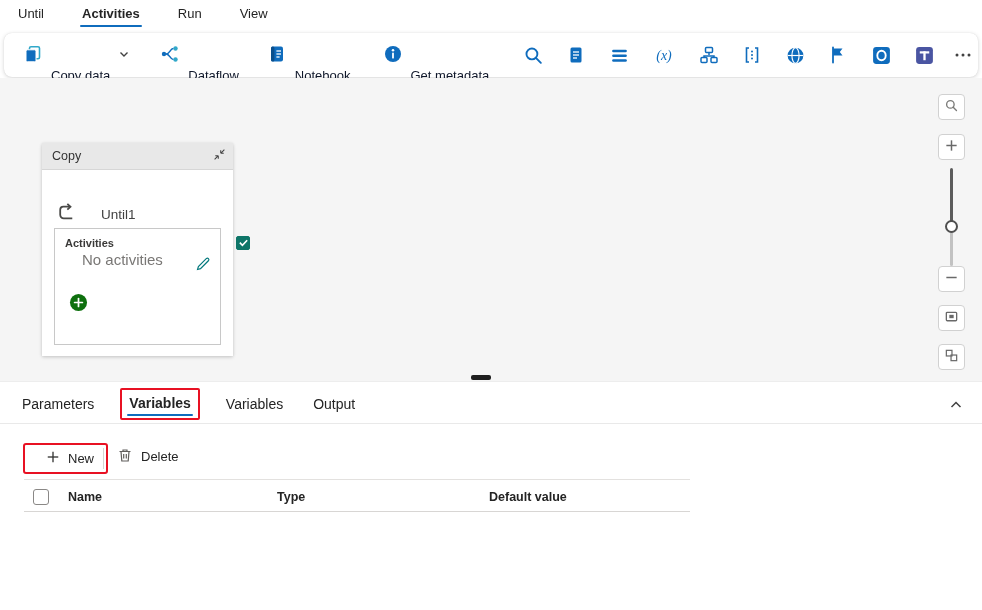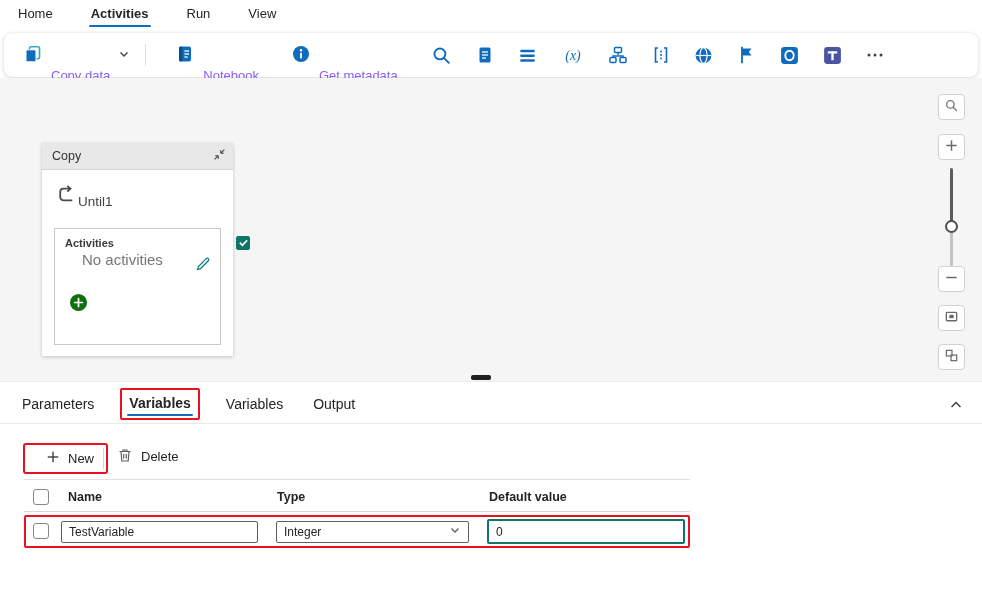--- a/index.html
+++ b/index.html
@@ -10,32 +10,32 @@
   
   .menubar { position: absolute; top: 0; left: 0; right: 0; height: 30px; display: flex; align-items: center; padding-left: 16px; gap: 34px; background: #fff; }
   .menu-item { font-size: 13px; color: #242424; cursor: pointer; position: relative; padding: 3px 2px 6px; }
   .menu-item.active { font-weight: 700; }
   .menu-item.active::after { content: ""; position: absolute; left: 0; right: 0; bottom: 0; height: 2.5px; background: #0f6cbd; border-radius: 2px; }
 
   
   .toolbar { position: absolute; top: 33px; left: 4px; width: 974px; height: 44px; background: #fff; border-radius: 8px;
              box-shadow: 0 1px 4px rgba(0,0,0,.16), 0 0 1px rgba(0,0,0,.12); display: flex; align-items: center; padding: 0 10px 0 12px; }
   .tb-group { display: flex; align-items: center; gap: 8px; padding: 5px 7px; border-radius: 4px; cursor: pointer; background: transparent; border: none; }
-  .tb-label { font-size: 13px; color: #8b5cf6; white-space: nowrap; font-family: "Liberation Sans", sans-serif; margin-top: 40px; }
+  .tb-label { font-size: 13px; color: #0f172a; white-space: nowrap; font-family: "Liberation Sans", sans-serif; margin-top: 40px; }
   .tb-divider { width: 1px; height: 22px; background: #e1dfdd; margin: 0 8px; }
   .tb-icons { display: flex; align-items: center; gap: 17px; margin-left: 24px; }
   .icon-btn { width: 26px; height: 26px; display: flex; align-items: center; justify-content: center; cursor: pointer; border: none; background: transparent; padding: 0; border-radius: 4px; }
   .more-btn { margin-left: 16px; }
 
   
   .canvas { position: absolute; top: 78px; left: 0; width: 982px; height: 303px; background: #f5f5f5; }
   .until-card { position: absolute; left: 42px; top: 65px; width: 191px; height: 213px; background: #fff;
                 box-shadow: 0 1.6px 3.6px rgba(0,0,0,.14), 0 0 3px rgba(0,0,0,.10); }
   .card-header { height: 27px; background: #e8e8e8; border-bottom: 1px solid #d6d6d6; display: flex; align-items: center; justify-content: space-between; padding: 0 7px 0 10px; font-size: 12.5px; color: #333; }
-  .card-title-row { display: flex; align-items: flex-end; gap: 1px; padding: 14px 4px 12px 14px; }
+  .card-title-row { display: flex; align-items: center; gap: 24px; padding: 14px 4px 12px 14px; margin-top: 18px; }
   .card-title { font-size: 13.5px; color: #424242; }
   .activities-box { position: absolute; left: 12px; top: 85px; width: 167px; height: 117px; border: 1px solid #c8c8c8; background: #fff; padding: 8px 10px; }
   .activities-label { font-size: 11px; font-weight: 700; color: #3b3a39; }
   .activities-empty { font-size: 15px; color: #797775; margin-top: 2px; margin-left: 17px; }
   .pencil-wrap { position: absolute; right: 8px; top: 26px; cursor: pointer; background: none; border: none; padding: 0; }
   .add-activity { position: absolute; left: 14px; top: 64px; cursor: pointer; background: none; border: none; padding: 0; }
 
   .deactivate-checkbox { position: absolute; left: 236px; top: 158px; width: 14px; height: 14px; background: #0e7568; border: 1px solid #0e7568; border-radius: 2px; display: flex; align-items: center; justify-content: center; cursor: pointer; }
 
   
@@ -76,38 +76,47 @@
   .cell-input.name { left: 35px; width: 197px; }
   .cell-select { position: absolute; left: 250px; top: 3.5px; width: 193px; height: 22px; border: 1px solid #605e5c; border-radius: 2px; background: #fff; display: flex; align-items: center; justify-content: space-between; padding: 0 7px; font-size: 12px; color: #242424; cursor: pointer; }
   .cell-input.default { left: 461px; top: 2px; width: 198px; height: 25px; border: 2px solid #0e7568; }
 </style>
 </head>
 <body>
 
 <div class="screen">
 
   <nav class="menubar">
-    <div class="menu-item">Home</div>
+    <div class="menu-item">Until</div>
     <div class="menu-item active">Activities</div>
     <div class="menu-item">Run</div>
     <div class="menu-item">View</div>
   </nav>
 
   <div class="toolbar">
     <button class="tb-group">
       <span><svg width="20" height="20" viewBox="0 0 20 20">
             <rect x="6.5" y="2.8" width="10" height="12" rx="1.5" fill="none" stroke="#31a8c9" stroke-width="1.6"></rect>
             <rect x="3" y="5.8" width="10" height="12" rx="1.5" fill="#0f6cbd" stroke="#fff" stroke-width="1"></rect>
           </svg></span>
       <span class="tb-label">Copy data</span>
       <span><svg width="12" height="12" viewBox="0 0 12 12">
             <path d="M2.5 4.5 L6 8 L9.5 4.5" fill="none" stroke="#424242" stroke-width="1.4"></path>
           </svg></span>
     </button>
     <div class="tb-divider"></div>
+    <button class="tb-group">
+      <span><svg width="20" height="20" viewBox="0 0 20 20">
+            <circle cx="4" cy="10" r="2.2" fill="#0f6cbd"></circle>
+            <circle cx="15.5" cy="4.5" r="2.2" fill="#31a8c9"></circle>
+            <circle cx="15.5" cy="15.5" r="2.2" fill="#31a8c9"></circle>
+            <path d="M6 10 C 10 10 10 4.5 13.3 4.5 M6 10 C 10 10 10 15.5 13.3 15.5" fill="none" stroke="#0f6cbd" stroke-width="1.5"></path>
+          </svg></span>
+      <span class="tb-label">Dataflow</span>
+    </button>
     <button class="tb-group" style="margin-left:14px;">
       <span><svg width="20" height="20" viewBox="0 0 20 20">
             <rect x="4" y="2.5" width="12" height="15" rx="2" fill="#0f6cbd"></rect>
             <rect x="4" y="2.5" width="3.4" height="15" rx="1.6" fill="#0a4f8c"></rect>
             <line x1="9.4" y1="7" x2="14" y2="7" stroke="#fff" stroke-width="1.3"></line>
             <line x1="9.4" y1="10" x2="14" y2="10" stroke="#fff" stroke-width="1.3"></line>
             <line x1="9.4" y1="13" x2="12.6" y2="13" stroke="#fff" stroke-width="1.3"></line>
           </svg></span>
       <span class="tb-label">Notebook</span>
     </button>
@@ -304,28 +313,15 @@
     <div class="actions-underline"></div>
 
     <div class="thead">
       <div class="checkbox"></div>
       <span class="th name">Name</span>
       <span class="th type">Type</span>
       <span class="th default">Default value</span>
     </div>
     <div class="thead-underline"></div>
 
-    <div class="row-annotation">
-      <div style="position:relative; width:100%; height:100%;">
-        <div class="checkbox"></div>
-        <input class="cell-input name" value="TestVariable" style="">
-        <div class="cell-select">
-          <span>Integer</span>
-          <span><svg width="12" height="12" viewBox="0 0 12 12">
-                <path d="M2.5 4.5 L6 8 L9.5 4.5" fill="none" stroke="#605e5c" stroke-width="1.3"></path>
-              </svg></span>
-        </div>
-        <input class="cell-input default" value="0" style="">
-      </div>
-    </div>
   </div>
 
 </div>
 
 </body></html>

